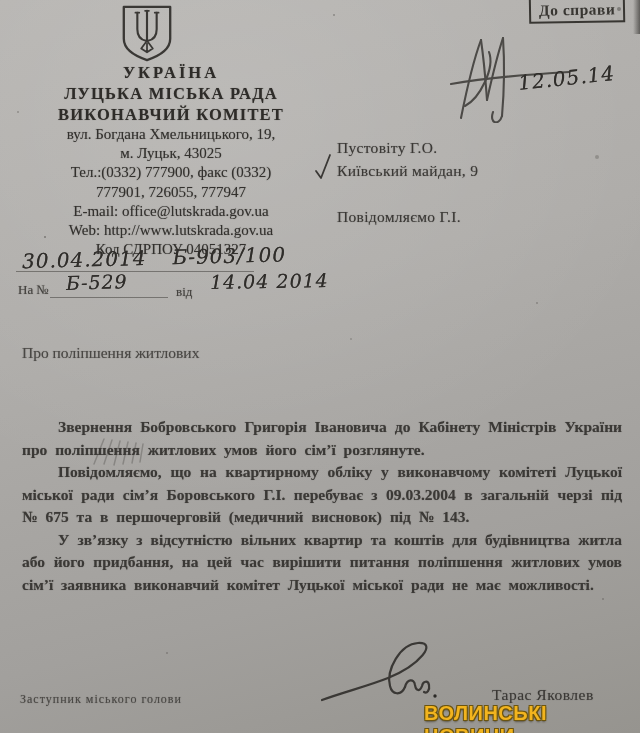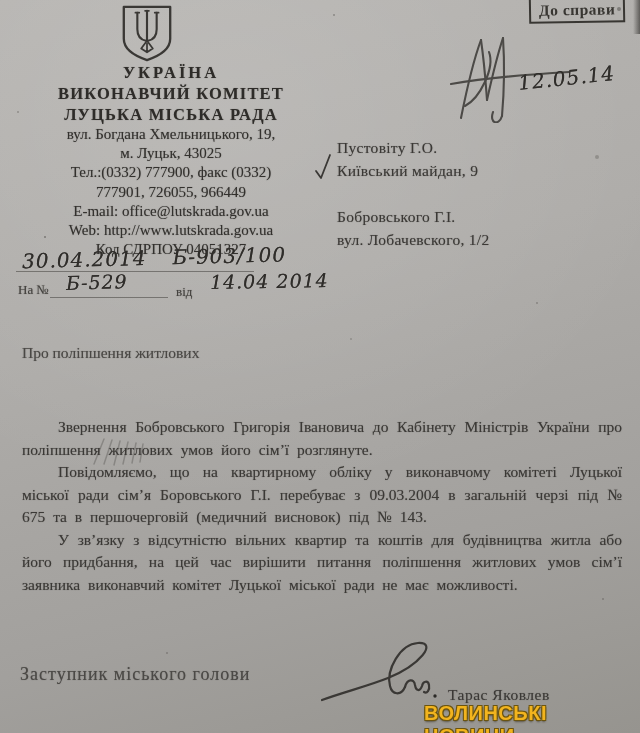--- a/index.html
+++ b/index.html
@@ -41,26 +41,26 @@
   .resdate{left:518px;top:66px;font-size:20px;transform:rotate(-6deg);}
   .check{left:313px;top:152px;width:20px;height:30px;}
   
   .addressee{left:337px;top:136px;width:280px;font-size:15.5px;line-height:23px;letter-spacing:.3px;}
   .addressee .block2{margin-top:23px;}
   
   .subject{left:22px;top:341px;width:300px;font-size:15.5px;line-height:24px;color:#4a4845;}
   
   .body{left:22px;top:416px;width:600px;font-size:15.5px;line-height:22.5px;
         text-align:justify;word-spacing:4px;color:#3b3936;}
-  .body p{margin:0;text-indent:36px;}
+  .body p{margin:0;text-indent:36px;font-weight:bold;}
   .scribble{left:90px;top:436px;width:72px;height:32px;opacity:.3;}
   
-  .closing-title{left:20px;top:664px;font-size:18px;color:#4b4946;letter-spacing:1px;}
+  .closing-title{left:20px;top:692px;font-size:12px;color:#4b4946;letter-spacing:1px;}
   .signature{left:316px;top:636px;width:135px;height:85px;}
-  .closing-name{left:448px;top:686px;font-size:15.5px;color:#3b3936;letter-spacing:.5px;}
+  .closing-name{left:492px;top:686px;font-size:15.5px;color:#3b3936;letter-spacing:.5px;}
   .watermark{left:424px;top:702px;font-size:20px;font-weight:800;letter-spacing:.5px;
              font-family:"Liberation Sans","DejaVu Sans",sans-serif;color:#f2b41e;
              text-shadow:1px 1px 0 #6b5410,-1px -1px 0 #6b5410,1px -1px 0 #6b5410,
                          -1px 1px 0 #6b5410,0 2px 2px rgba(30,22,4,.5);}
   
   .edge-tr{right:0;top:0;width:7px;height:34px;
            background:linear-gradient(to left, rgba(25,23,20,.55), rgba(25,23,20,0));}
   .specks{left:0;top:0;width:2px;height:2px;border-radius:50%;
     box-shadow:44px 236px 0 0 rgba(50,48,44,.45),17px 111px 0 0 rgba(50,48,44,.3),
       333px 14px 0 0 rgba(50,48,44,.35),596px 156px 0 1px rgba(50,48,44,.25),
@@ -81,26 +81,26 @@
     <path class="st" stroke-width="2.4" d="M8 3 H56 V36 C56 48 44 54 32 58 C20 54 8 48 8 36 Z"></path>
     <path class="st" stroke-width="2.2" d="M32 7 V38"></path>
     <path class="st" stroke-width="2.2" d="M22 9 V26 C22 33 26 37 31 38"></path>
     <path class="st" stroke-width="2.2" d="M42 9 V26 C42 33 38 37 33 38"></path>
     <path class="st" stroke-width="1.8" d="M32 38 L26 46 M32 38 L38 46 M32 41 V50 M26 46 L32 50 L38 46"></path>
     <path class="st" stroke-width="1.8" d="M20 9 H24 M40 9 H44 M30 7 H34"></path>
   </svg>
 
   <div class="abs letterhead print">
     <div class="lh-b ls3">УКРАЇНА</div>
+    <div class="lh-b">ЛУЦЬКА МІСЬКА РАДА</div>
     <div class="lh-b">ВИКОНАВЧИЙ КОМІТЕТ</div>
-    <div class="lh-b">ЛУЦЬКА МІСЬКА РАДА</div>
     <div class="lh-n">вул. Богдана Хмельницького, 19,</div>
     <div class="lh-n">м. Луцьк, 43025</div>
     <div class="lh-n">Тел.:(0332) 777900, факс (0332)</div>
-    <div class="lh-n">777901, 726055, 966449</div>
+    <div class="lh-n">777901, 726055, 777947</div>
     <div class="lh-n">E-mail: office@lutskrada.gov.ua</div>
     <div class="lh-n">Web: http://www.lutskrada.gov.ua</div>
     <div class="lh-n">Код СДРПОУ 04051327</div>
   </div>
 
   <div class="abs hand handline1">
     <span>30.04.2014</span><span class="gap">Б-903/100</span>
   </div>
   <div class="abs formline formline-a"></div>
   <span class="abs lbl lbl-na print">На №</span>
@@ -123,22 +123,21 @@
   </svg>
   <div class="abs hand resdate">12.05.14</div>
 
   <svg class="abs check" viewBox="0 0 20 30">
     <path class="st" stroke="#2e2c29" stroke-width="1.8" d="M3 19 L8 26 L17 3"></path>
   </svg>
 
   <div class="abs addressee print">
     <div>Пустовіту Г.О.</div>
     <div>Київський майдан, 9</div>
-    <div class="block2">Бобровського Г.І.</div>
-    <div>вул. Лобачевского, 1/2</div>
+    <div class="block2">Повідомляємо Г.І.</div>
   </div>
 
   <div class="abs subject print">
     <div>Про поліпшення житлових</div>
   </div>
 
   <div class="abs body print">
     <p>Звернення Бобровського Григорія Івановича до Кабінету Міністрів України про поліпшення житлових умов його сім’ї розглянуте.</p>
     <p>Повідомляємо, що на квартирному обліку у виконавчому комітеті Луцької міської ради сім’я Боровського Г.І. перебуває з 09.03.2004 в загальній черзі під № 675 та в першочерговій (медичний висновок) під № 143.</p>
     <p>У зв’язку з відсутністю вільних квартир та коштів для будівництва житла або його придбання, на цей час вирішити питання поліпшення житлових умов сім’ї заявника виконавчий комітет Луцької міської ради не має можливості.</p>

